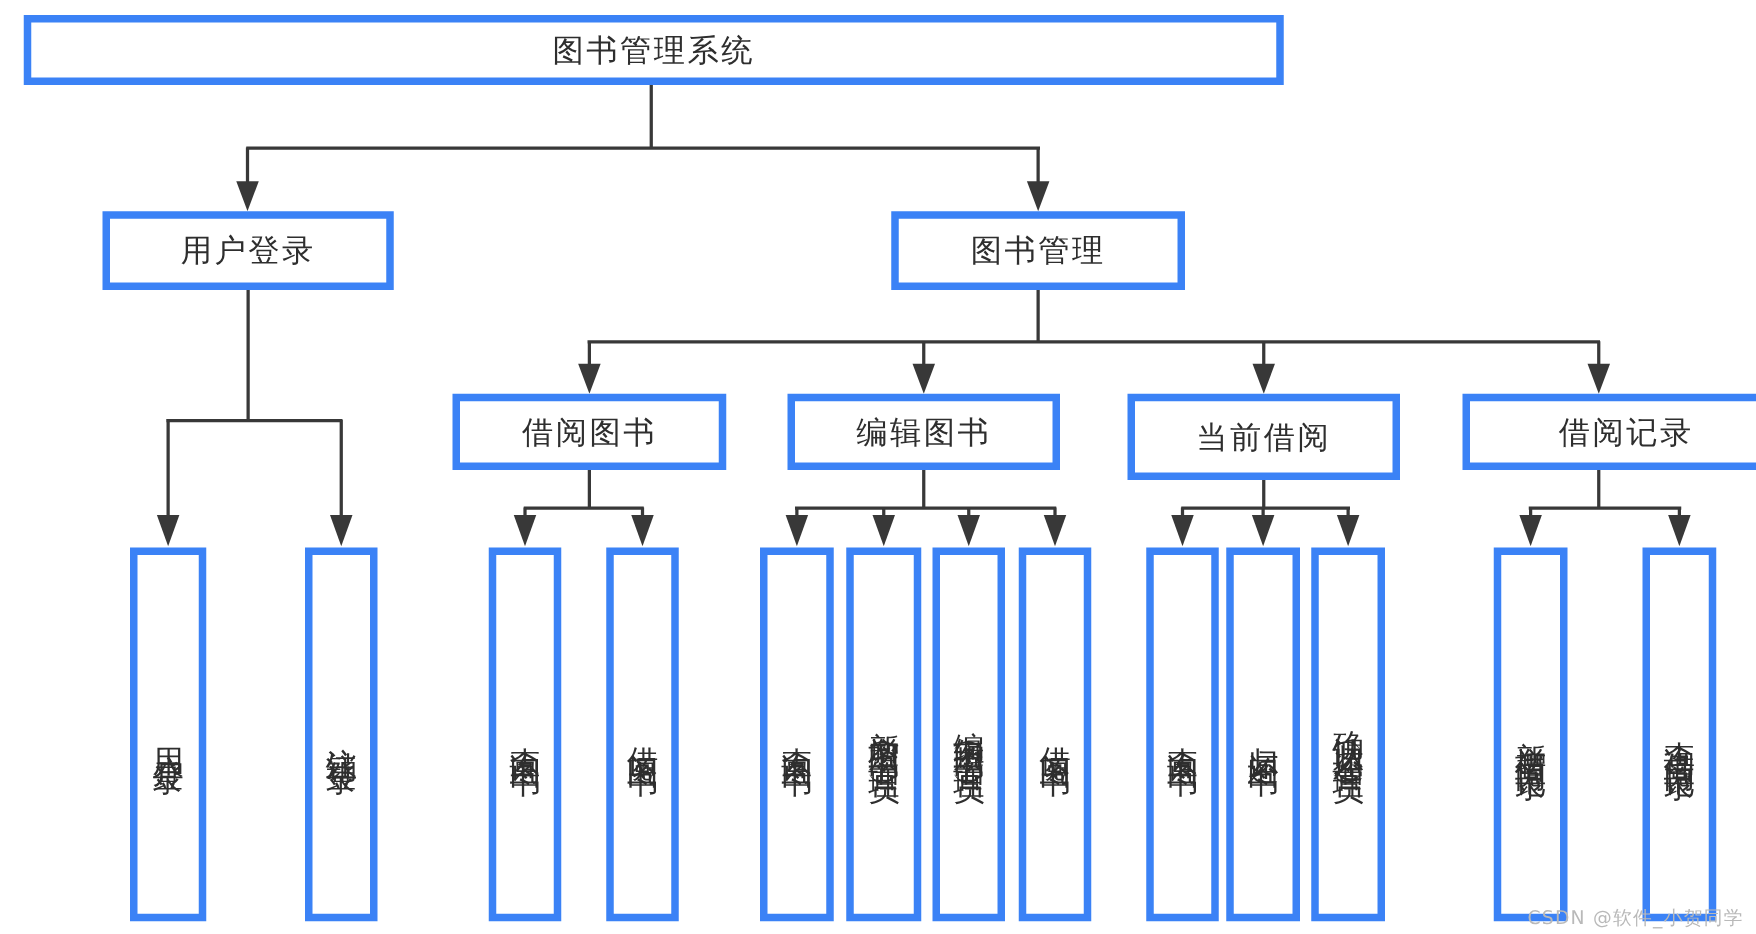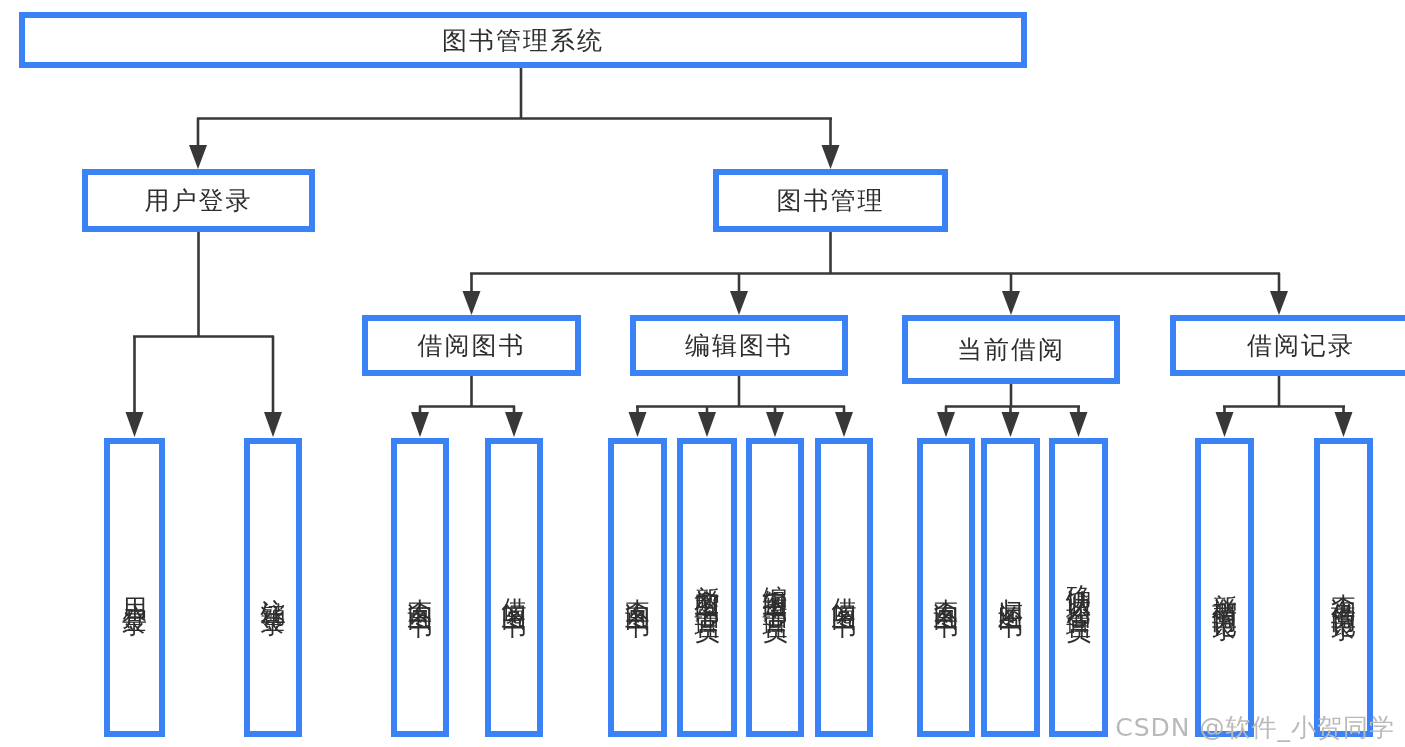--- a/index.html
+++ b/index.html
@@ -45,21 +45,21 @@
     text-orientation: mixed;
     font-size: 25px;
     letter-spacing: 5px;
     line-height: 1;
     white-space: nowrap;
   }
   .watermark {
     position: absolute;
     right: 10px;
     bottom: 3px;
-    font-size: 25px;
+    font-size: 15px;
     letter-spacing: 1px;
     color: #b9b9b9;
     z-index: 3;
     white-space: nowrap;
   }
   .line {
     stroke: #383838;
     stroke-width: 2.6;
     fill: none;
   }

